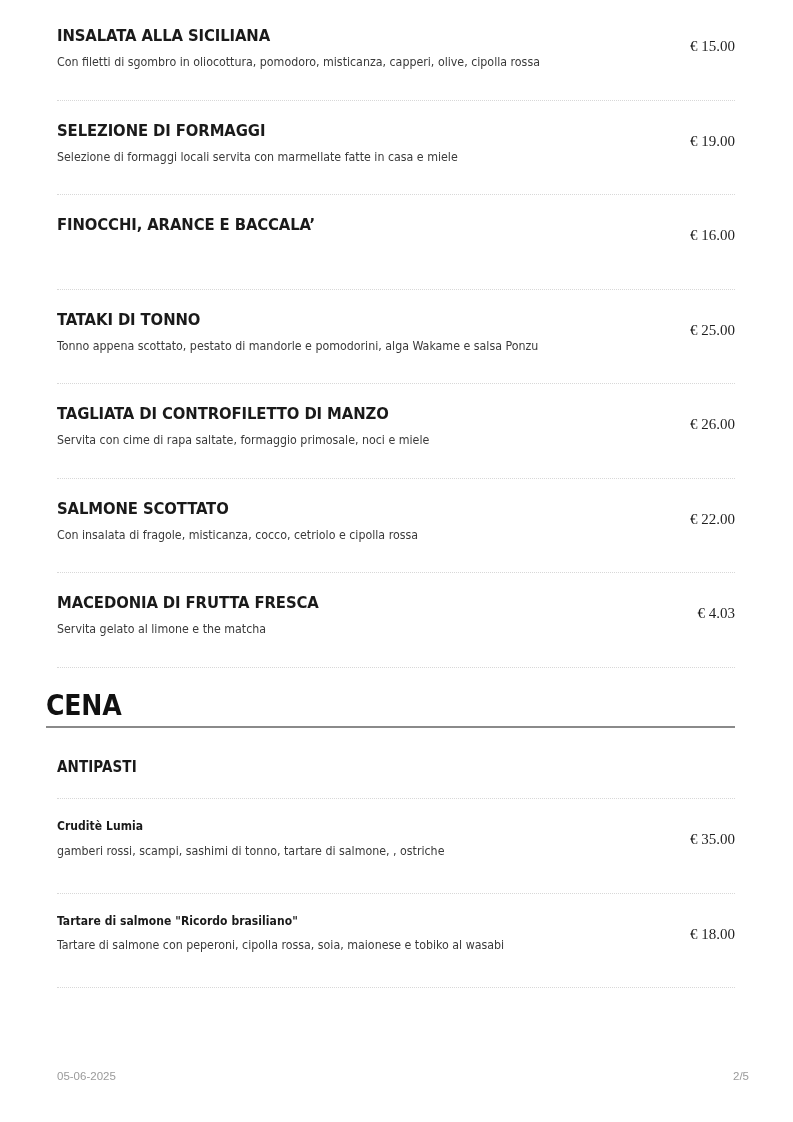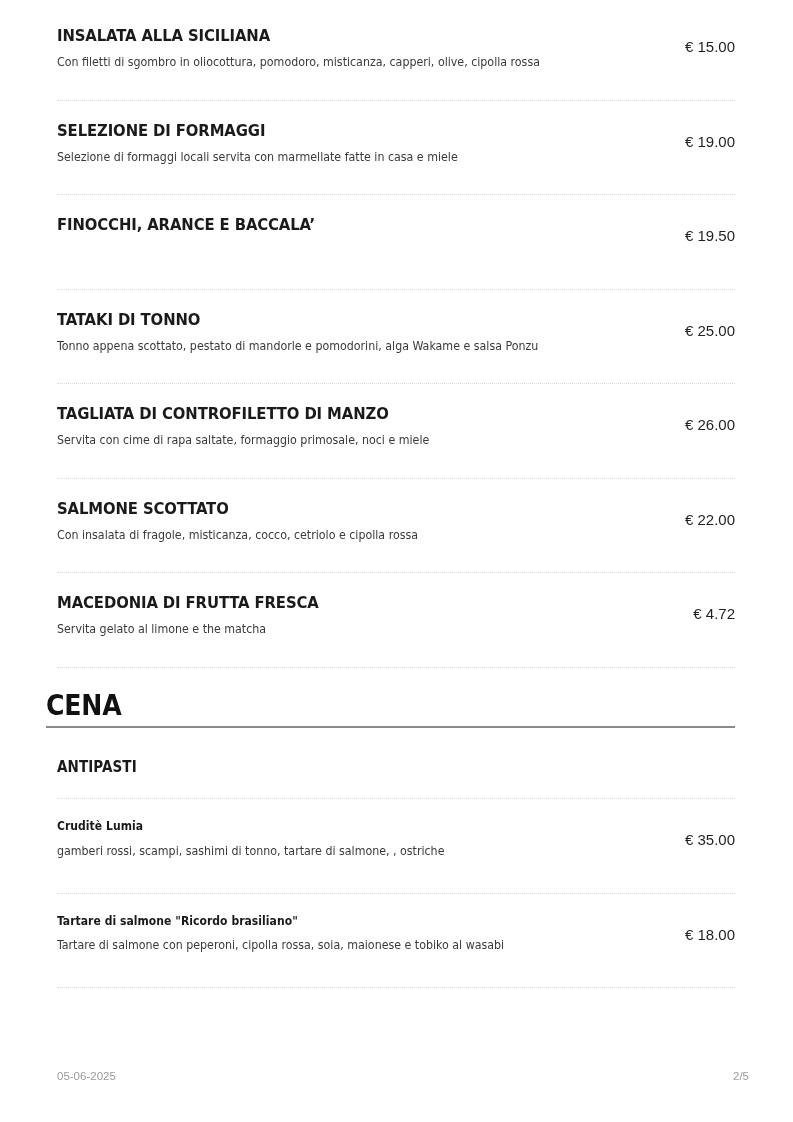--- a/index.html
+++ b/index.html
@@ -63,21 +63,21 @@
     font-family: "DejaVu Sans Condensed", "Liberation Sans Narrow", "Liberation Sans", sans-serif;
     font-weight: 400;
     font-size: 12.3px;
     color: #3a3a3a;
     line-height: 1.25;
     margin-top: 10px;
     white-space: nowrap;
   }
   .item-price {
     flex: 0 0 auto;
-    font-family: Liberation Sans, sans-serif;
+    font-family: Liberation Serif, serif;
     font-weight: 400;
     font-size: 15px;
     color: #1f1f1f;
     text-align: right;
     padding-top: 31px;
     padding-left: 14px;
     white-space: nowrap;
   }
 
   
@@ -160,21 +160,21 @@
           <div class="item-desc">Selezione di formaggi locali servita con marmellate fatte in casa e miele</div>
         </div>
         <div class="item-price">€ 19.00</div>
       </div>
       <div class="sep-dotted"></div>
 
       <div class="item-row">
         <div class="item-main">
           <div class="item-title">FINOCCHI, ARANCE E BACCALA’</div>
         </div>
-        <div class="item-price">€ 19.50</div>
+        <div class="item-price">€ 16.00</div>
       </div>
       <div class="sep-dotted"></div>
 
       <div class="item-row">
         <div class="item-main">
           <div class="item-title">TATAKI DI TONNO</div>
           <div class="item-desc">Tonno appena scottato, pestato di mandorle e pomodorini, alga Wakame e salsa Ponzu</div>
         </div>
         <div class="item-price">€ 25.00</div>
       </div>
@@ -196,21 +196,21 @@
         </div>
         <div class="item-price">€ 22.00</div>
       </div>
       <div class="sep-dotted"></div>
 
       <div class="item-row">
         <div class="item-main">
           <div class="item-title">MACEDONIA DI FRUTTA FRESCA</div>
           <div class="item-desc">Servita gelato al limone e the matcha</div>
         </div>
-        <div class="item-price">€ 4.72</div>
+        <div class="item-price">€ 4.03</div>
       </div>
       <div class="sep-dotted"></div>
 
     </div>
 
     <div class="section-block">
       <div class="section-title">CENA</div>
       <div class="section-rule"></div>
     </div>
 

